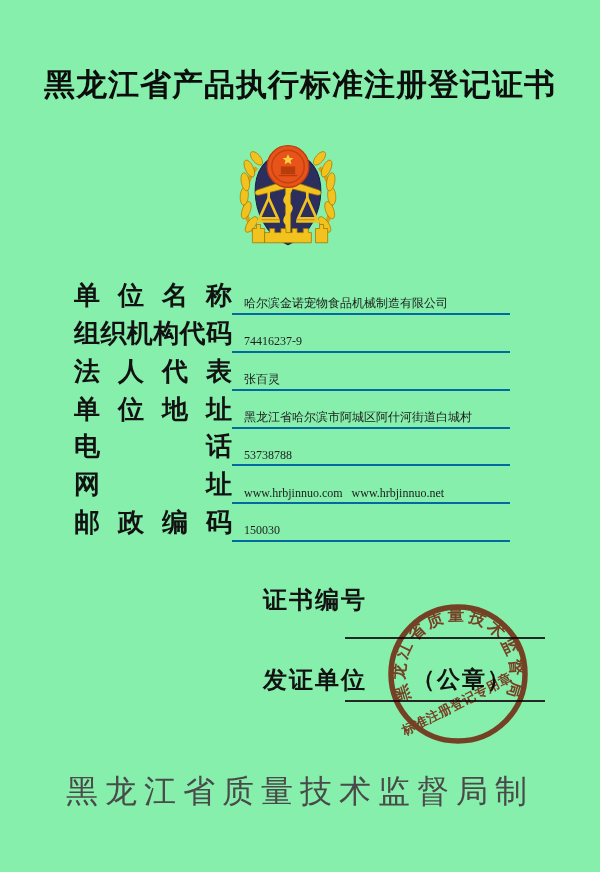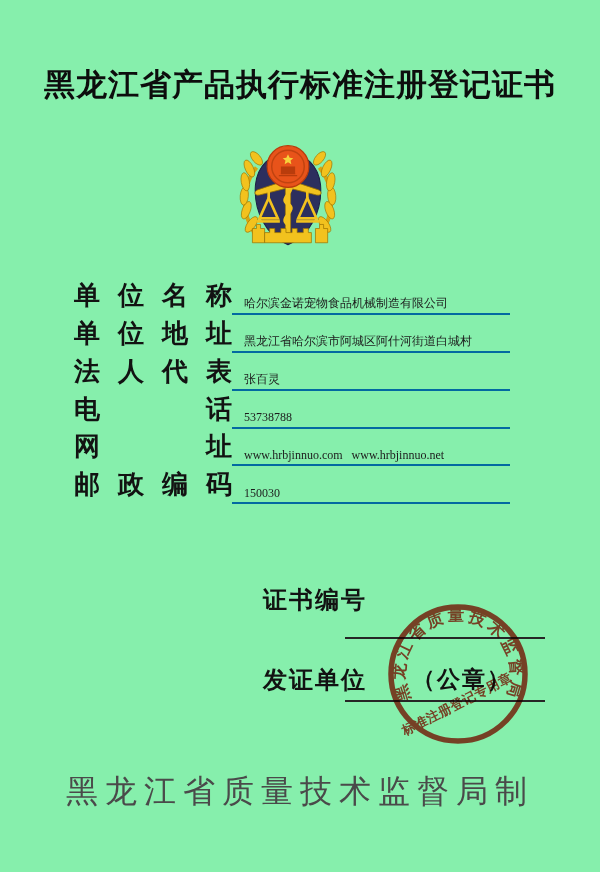--- a/index.html
+++ b/index.html
@@ -141,29 +141,33 @@
       <path d="M44 38 h18 M46 36 h14" stroke="#b93c0c" stroke-width="1.4"></path>
     </g>
   </svg>
 
   <div class="form">
     <div class="f-row">
       <div class="f-label">单位名称</div>
       <div class="f-value">哈尔滨金诺宠物食品机械制造有限公司</div>
     </div>
 
+    <div class="f-row">
+      <div class="f-label">组织机构代码</div>
+      <div class="f-value">74416237-9</div>
+    </div>
+
+    <div class="f-row">
+      <div class="f-label">法人代表</div>
+      <div class="f-value">张百灵</div>
+    </div>
 
     <div class="f-row">
       <div class="f-label">单位地址</div>
       <div class="f-value">黑龙江省哈尔滨市阿城区阿什河街道白城村</div>
-    </div>
-
-    <div class="f-row">
-      <div class="f-label">法人代表</div>
-      <div class="f-value">张百灵</div>
     </div>
 
     <div class="f-row">
       <div class="f-label">电话</div>
       <div class="f-value">53738788</div>
     </div>
 
     <div class="f-row">
       <div class="f-label">网址</div>
       <div class="f-value">www.hrbjinnuo.com   www.hrbjinnuo.net</div>

